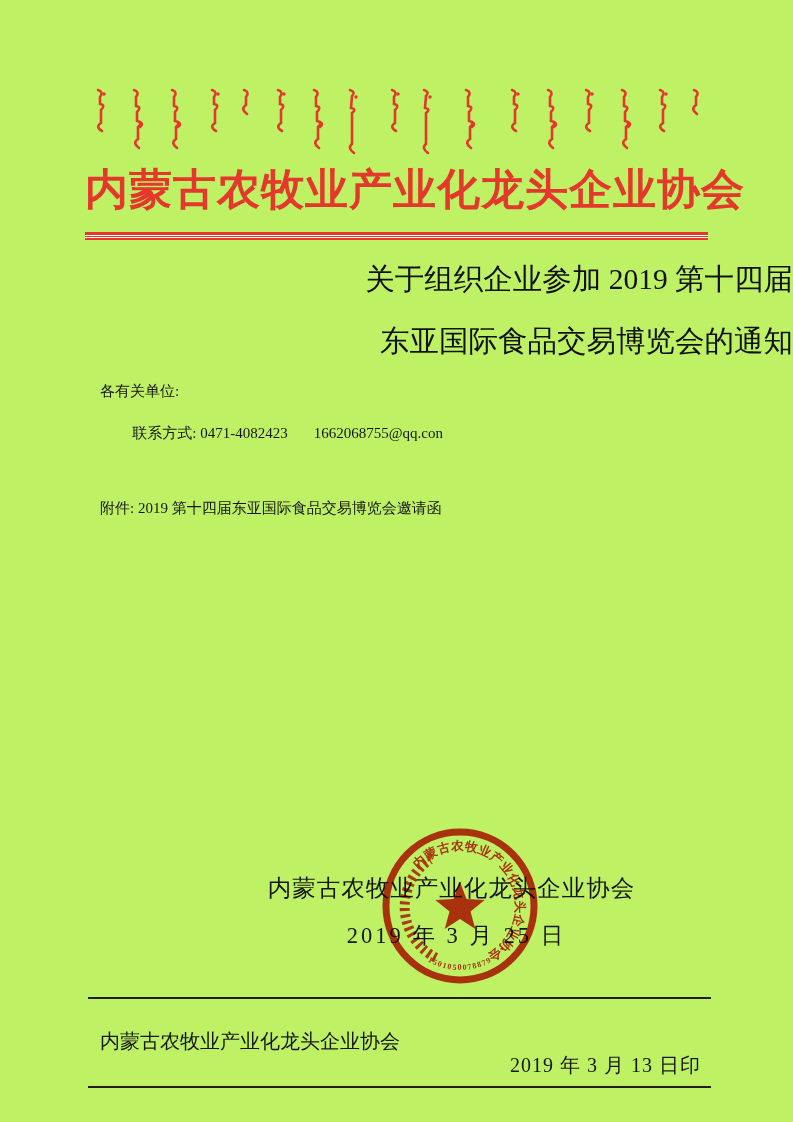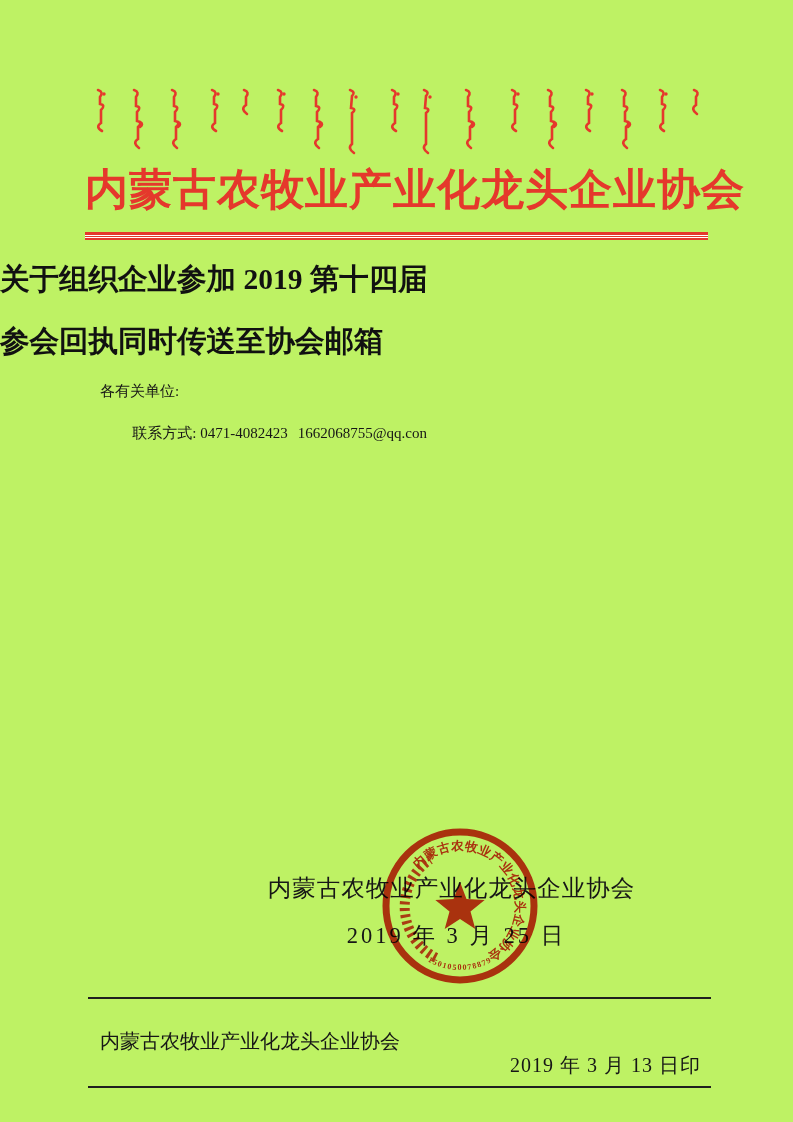--- a/index.html
+++ b/index.html
@@ -16,31 +16,31 @@
   }
   .red-rule{
     margin-top:13px;height:8px;
     background:linear-gradient(to bottom,
       #e5382c 0,#e5382c 3px,#fff 3px,#fff 4px,
       #e5382c 4px,#e5382c 5px,#fff 5px,#fff 6px,
       #e5382c 6px,#e5382c 8px);
   }
   
   .doc-title{
-    position:absolute;top:248px;left:0;width:100%;text-align:left;
-    font-weight:bold;font-size:29.5px;line-height:62px;color:#111;
+    position:absolute;top:248px;left:0;width:100%;text-align:right;
+    font-weight:normal;font-size:29.5px;line-height:62px;color:#111;
   }
   
   .content{
     position:absolute;left:100px;top:371px;width:601px;
     font-size:15px;line-height:41.5px;text-align:justify;color:#161616;
   }
   .para{text-indent:2em;}
   .contact-line{text-indent:2.15em;}
-  .email{margin-left:10px;}
+  .email{margin-left:26px;}
   .attachment{margin-top:34px;text-align:left;}
   
   .signature{position:absolute;top:872px;left:0;width:100%;text-align:center;font-size:23.5px;color:#161616;}
   .sig-org{position:relative;left:55px;letter-spacing:1px;}
   .sig-date{position:relative;left:60px;margin-top:16px;font-size:22.5px;letter-spacing:3px;}
   .seal{
     position:absolute;left:380px;top:826px;width:160px;height:160px;
     mix-blend-mode:multiply;opacity:.95;
   }
   
@@ -93,26 +93,27 @@
         <use href="#mgB" x="530" y="4"></use>
       <use href="#mgA" x="568" y="4"></use>
         <use href="#mgD" x="602" y="4"></use>
     </svg>
     <div class="org-name">内蒙古农牧业产业化龙头企业协会</div>
     <div class="red-rule"></div>
   </div>
 
   <div class="doc-title">
     <div>关于组织企业参加 2019 第十四届</div>
-    <div>参会回执同时传送至协会邮箱</div>
+    <div>东亚国际食品交易博览会的通知</div>
   </div>
 
   <div class="content">
     <div class="salutation">各有关单位:</div>
     <div class="contact-line"><span>联系方式: </span><span>0471-4082423</span><span class="email">1662068755@qq.con</span></div>
+    <div class="attachment">附件: 2019 第十四届东亚国际食品交易博览会邀请函</div>
   </div>
 
   <div class="signature">
     <div class="sig-org">内蒙古农牧业产业化龙头企业协会</div>
     <div class="sig-date">2019 年 3 月 25 日</div>
   </div>
 
   <svg class="seal" viewBox="0 0 160 160" aria-hidden="true">
     <circle cx="80" cy="80" r="74" fill="none" stroke="#e22917" stroke-width="7"></circle>
     <polygon points="80,56 86.5,73.1 104.7,74 90.5,85.4 95.3,103 80,93 64.7,103 69.5,85.4 55.3,74 73.5,73.1" fill="#e22917"></polygon>

